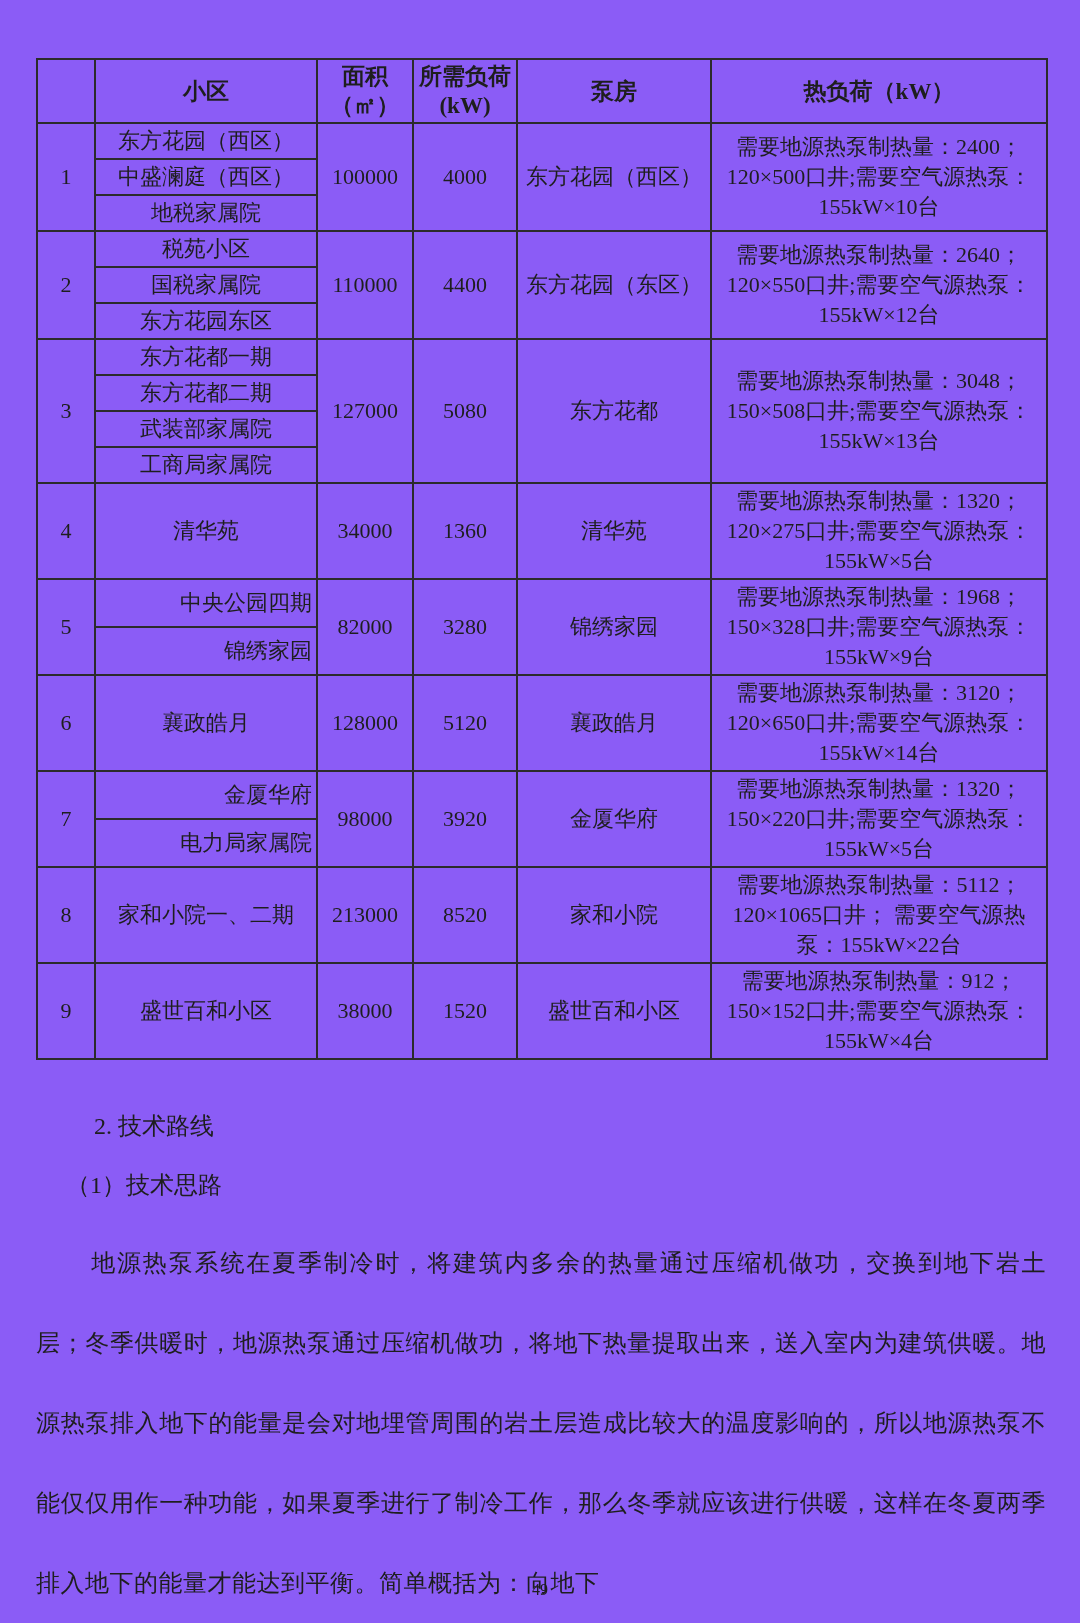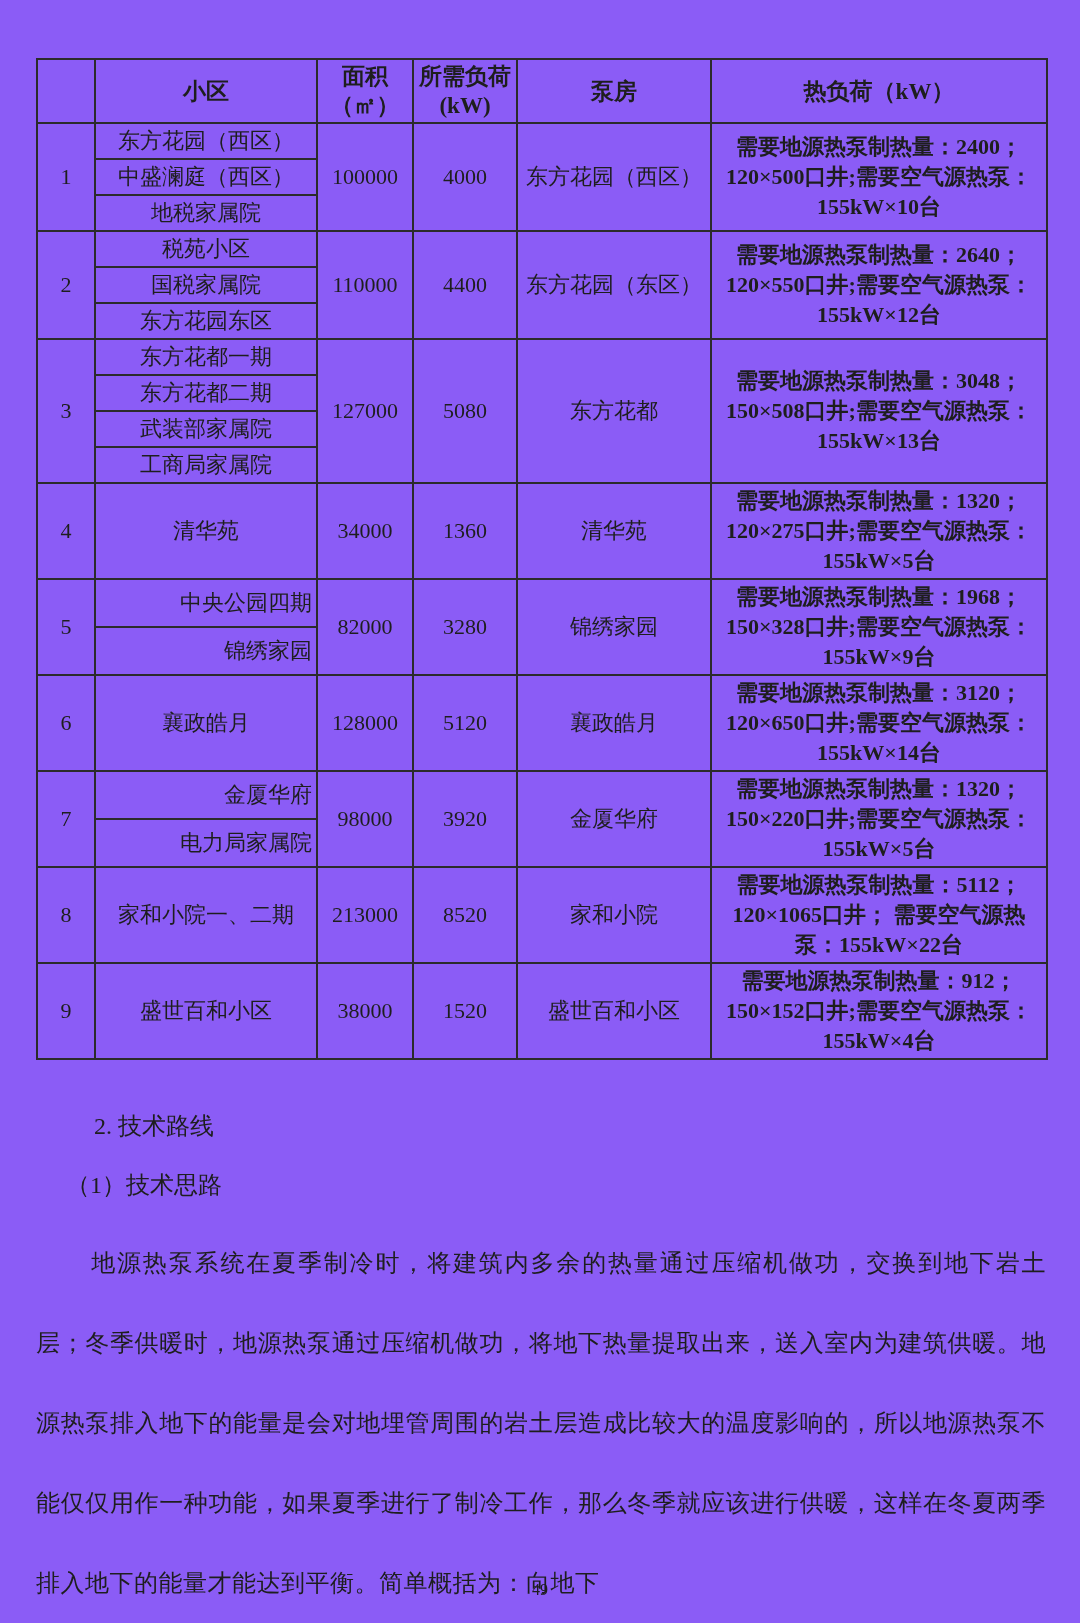--- a/index.html
+++ b/index.html
@@ -46,21 +46,20 @@
     line-height: 29px;
   }
   tr.sub3 td.c-comm { height: 33px; }
   tr.sub4 td.c-comm { height: 28px; }
   tr.sub2 td.c-comm { height: 44px; text-align: right; }
   tr.single td { height: 88px; margin-top: 28px; }
   td.c-heat {
     font-size: 22px;
     line-height: 31px;
     padding: 3px 10px;
-    font-weight: bold;
   }
   td.c-num { font-size: 23px; }
   
   .section-heading-1 {
     margin-top: 50px;
     margin-left: 58px;
     font-size: 24px;
     font-weight: normal;
   }
   .section-heading-2 {

